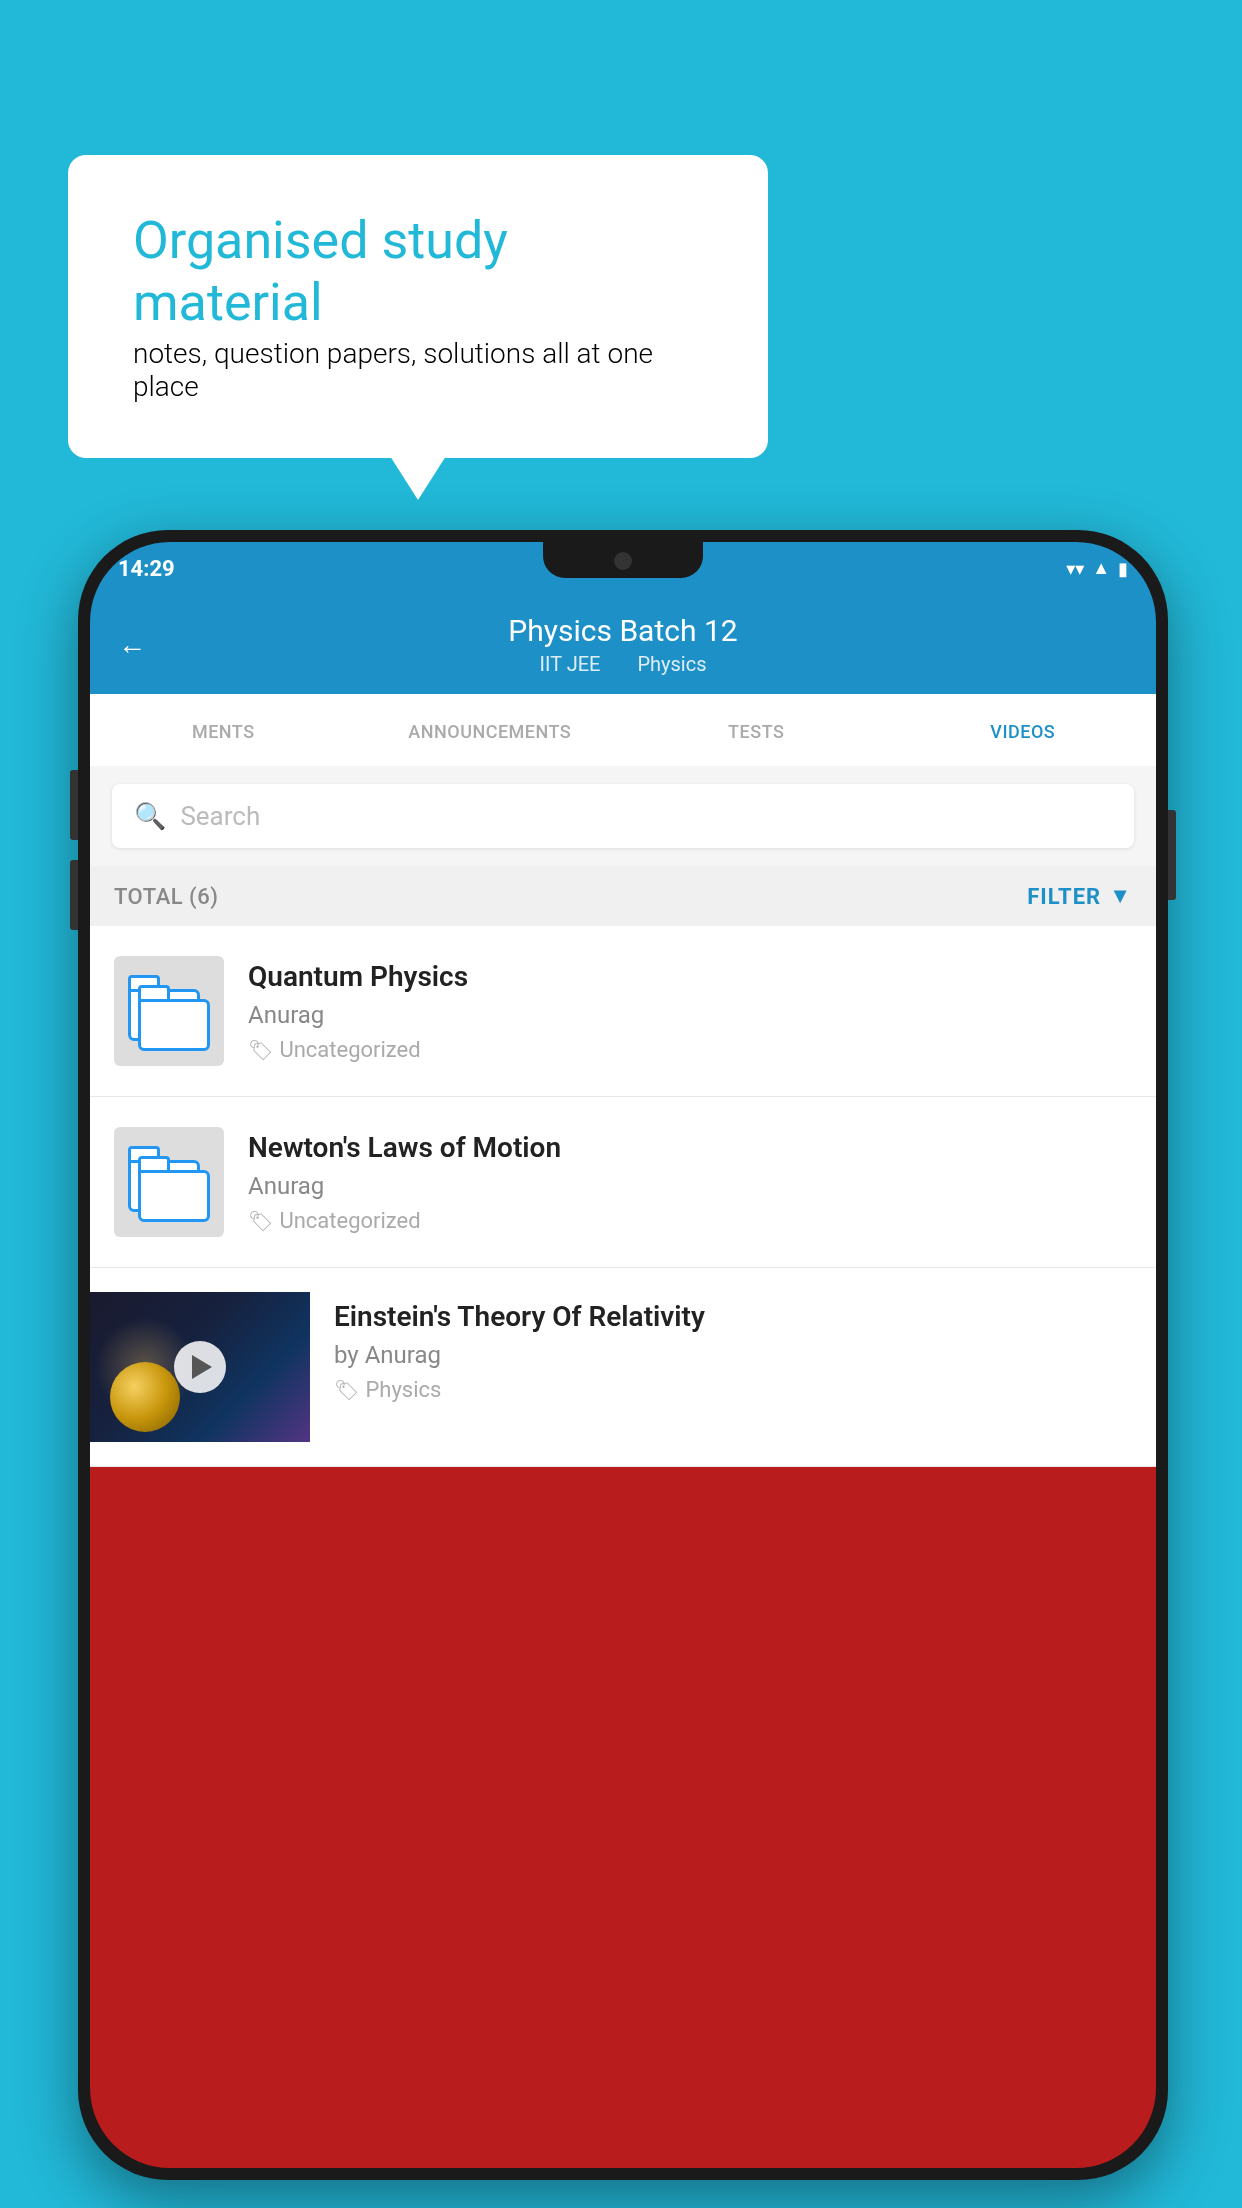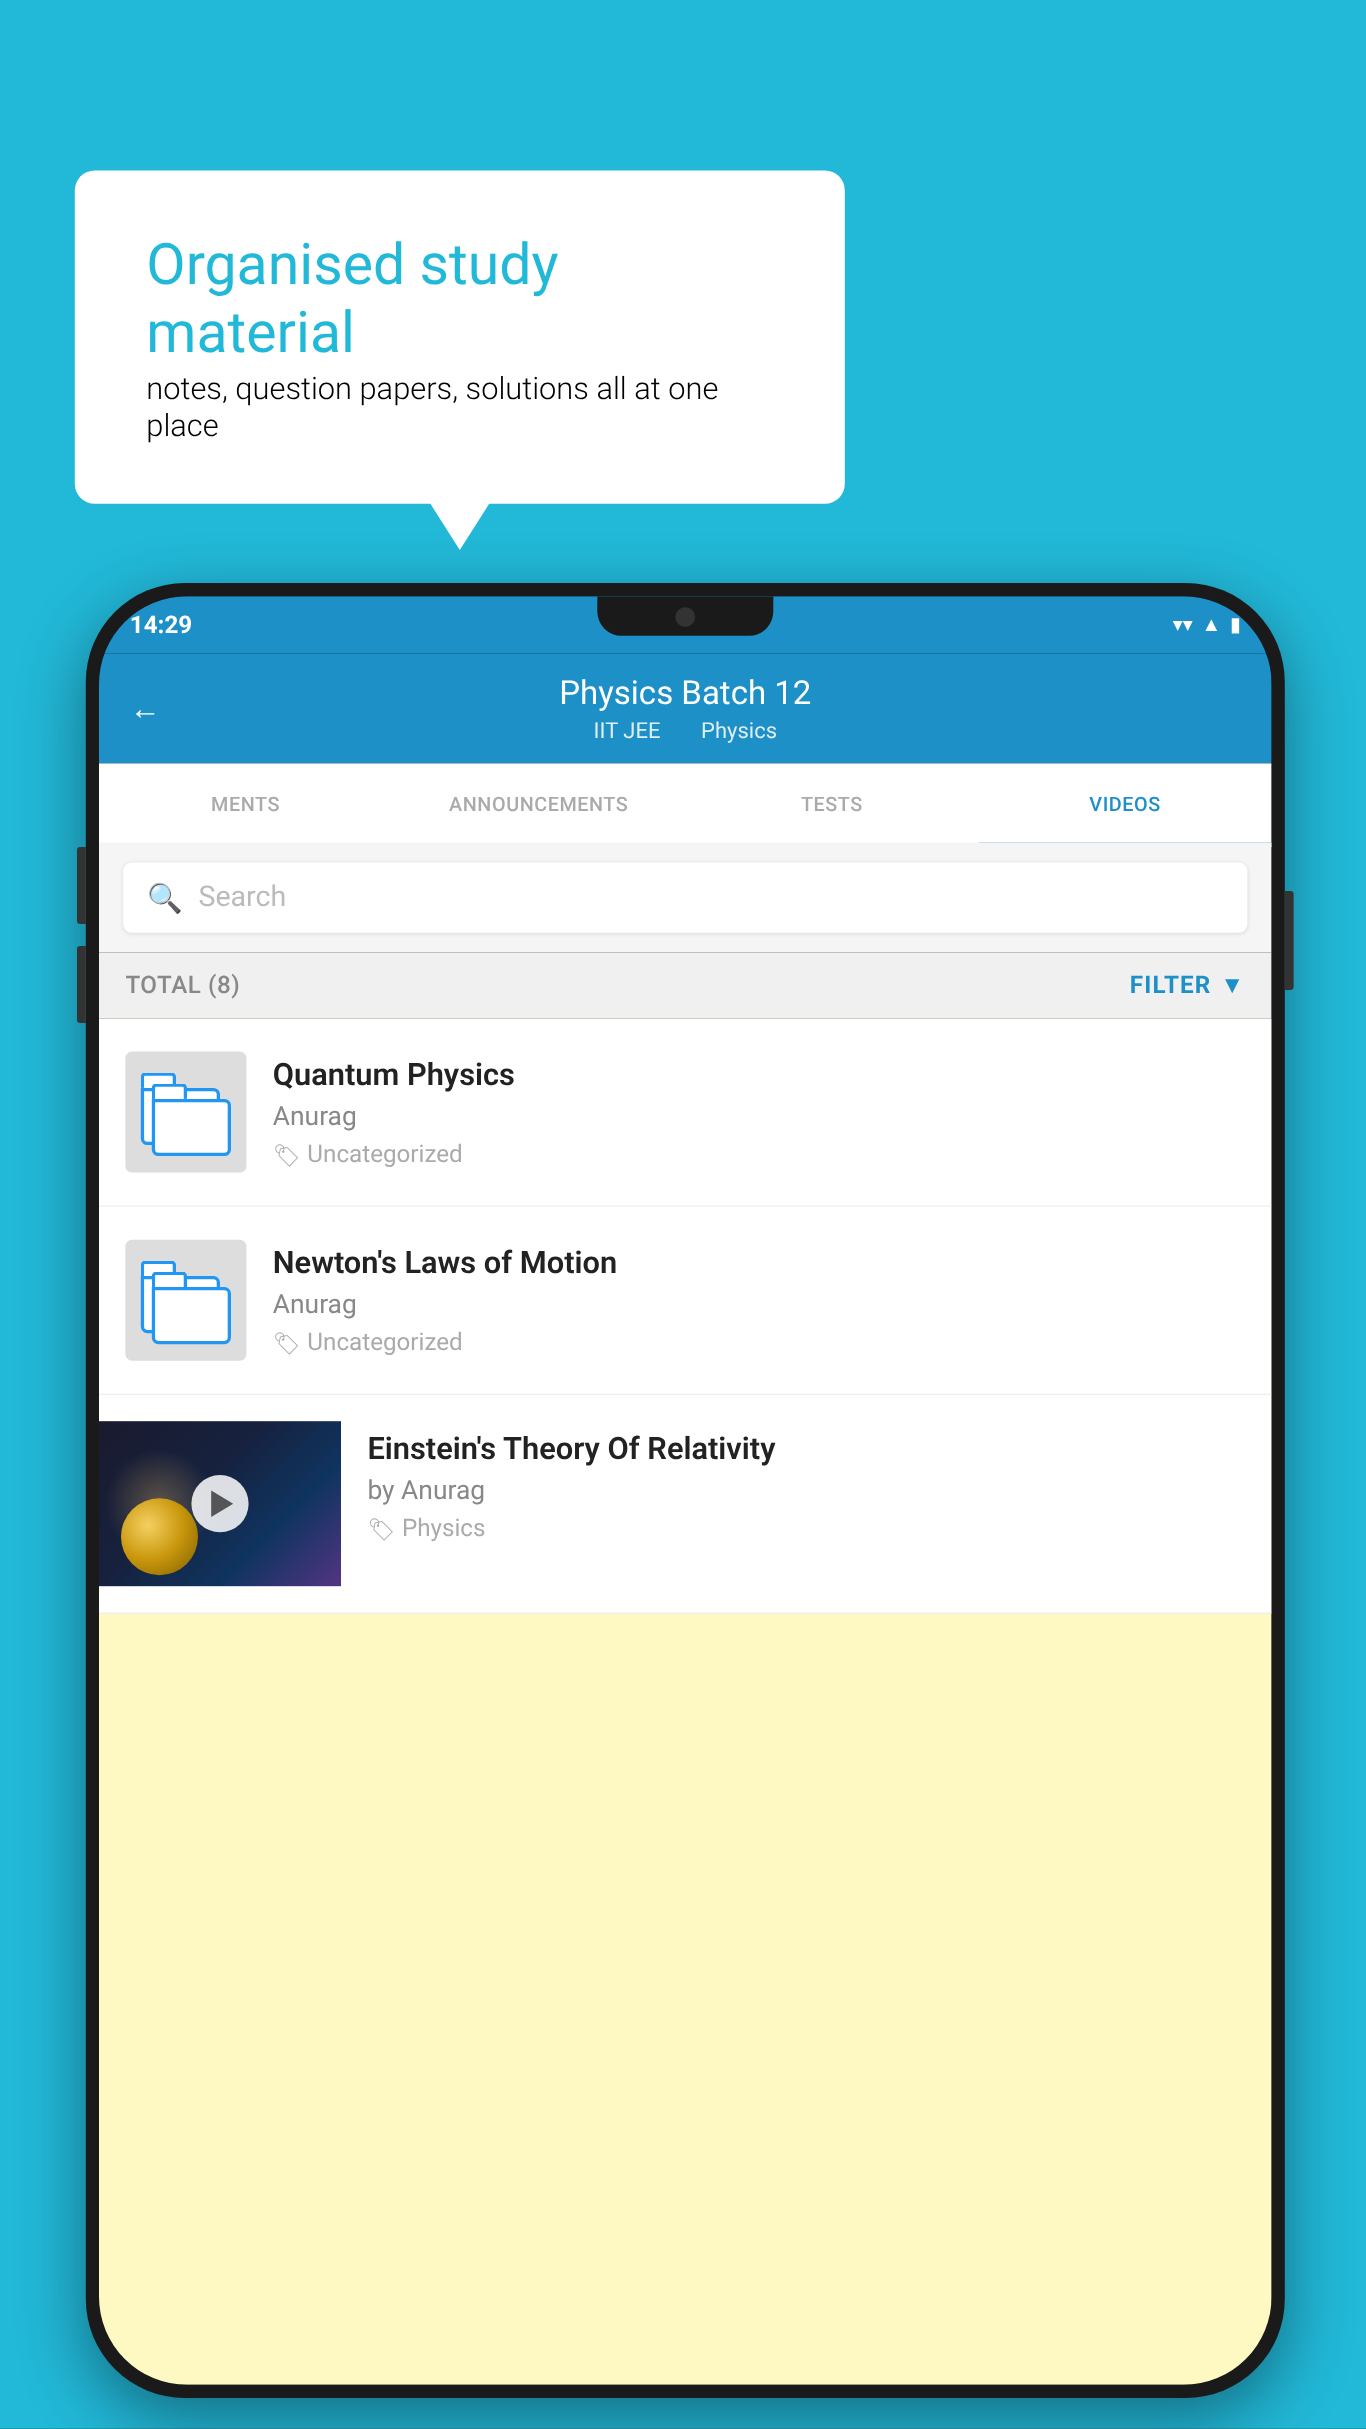--- a/index.html
+++ b/index.html
@@ -261,21 +261,21 @@
       font-size: 22px;
     }
 
     
     .content-list {
       position: absolute;
       top: 384px;
       left: 0;
       right: 0;
       bottom: 0;
-      background: #fef9c3;
+      background: #b91c1c;
       overflow: hidden;
     }
 
     
     .video-item {
       display: flex;
       align-items: center;
       padding: 30px 24px;
       border-bottom: 1px solid #e8e8e8;
       background: white;
@@ -528,21 +528,21 @@
       </div>
 
       <div class="search-area">
         <div class="search-box">
           <span class="search-icon-wrap">🔍</span>
           <span class="search-placeholder">Search</span>
         </div>
       </div>
 
       <div class="filter-bar">
-        <span class="total-label">TOTAL (8)</span>
+        <span class="total-label">TOTAL (6)</span>
         <div class="filter-btn">
           <span>FILTER</span>
           <span class="filter-funnel">▼</span>
         </div>
       </div>
 
       <div class="content-list">
 
         <div class="video-item">
           <div class="video-thumb">

